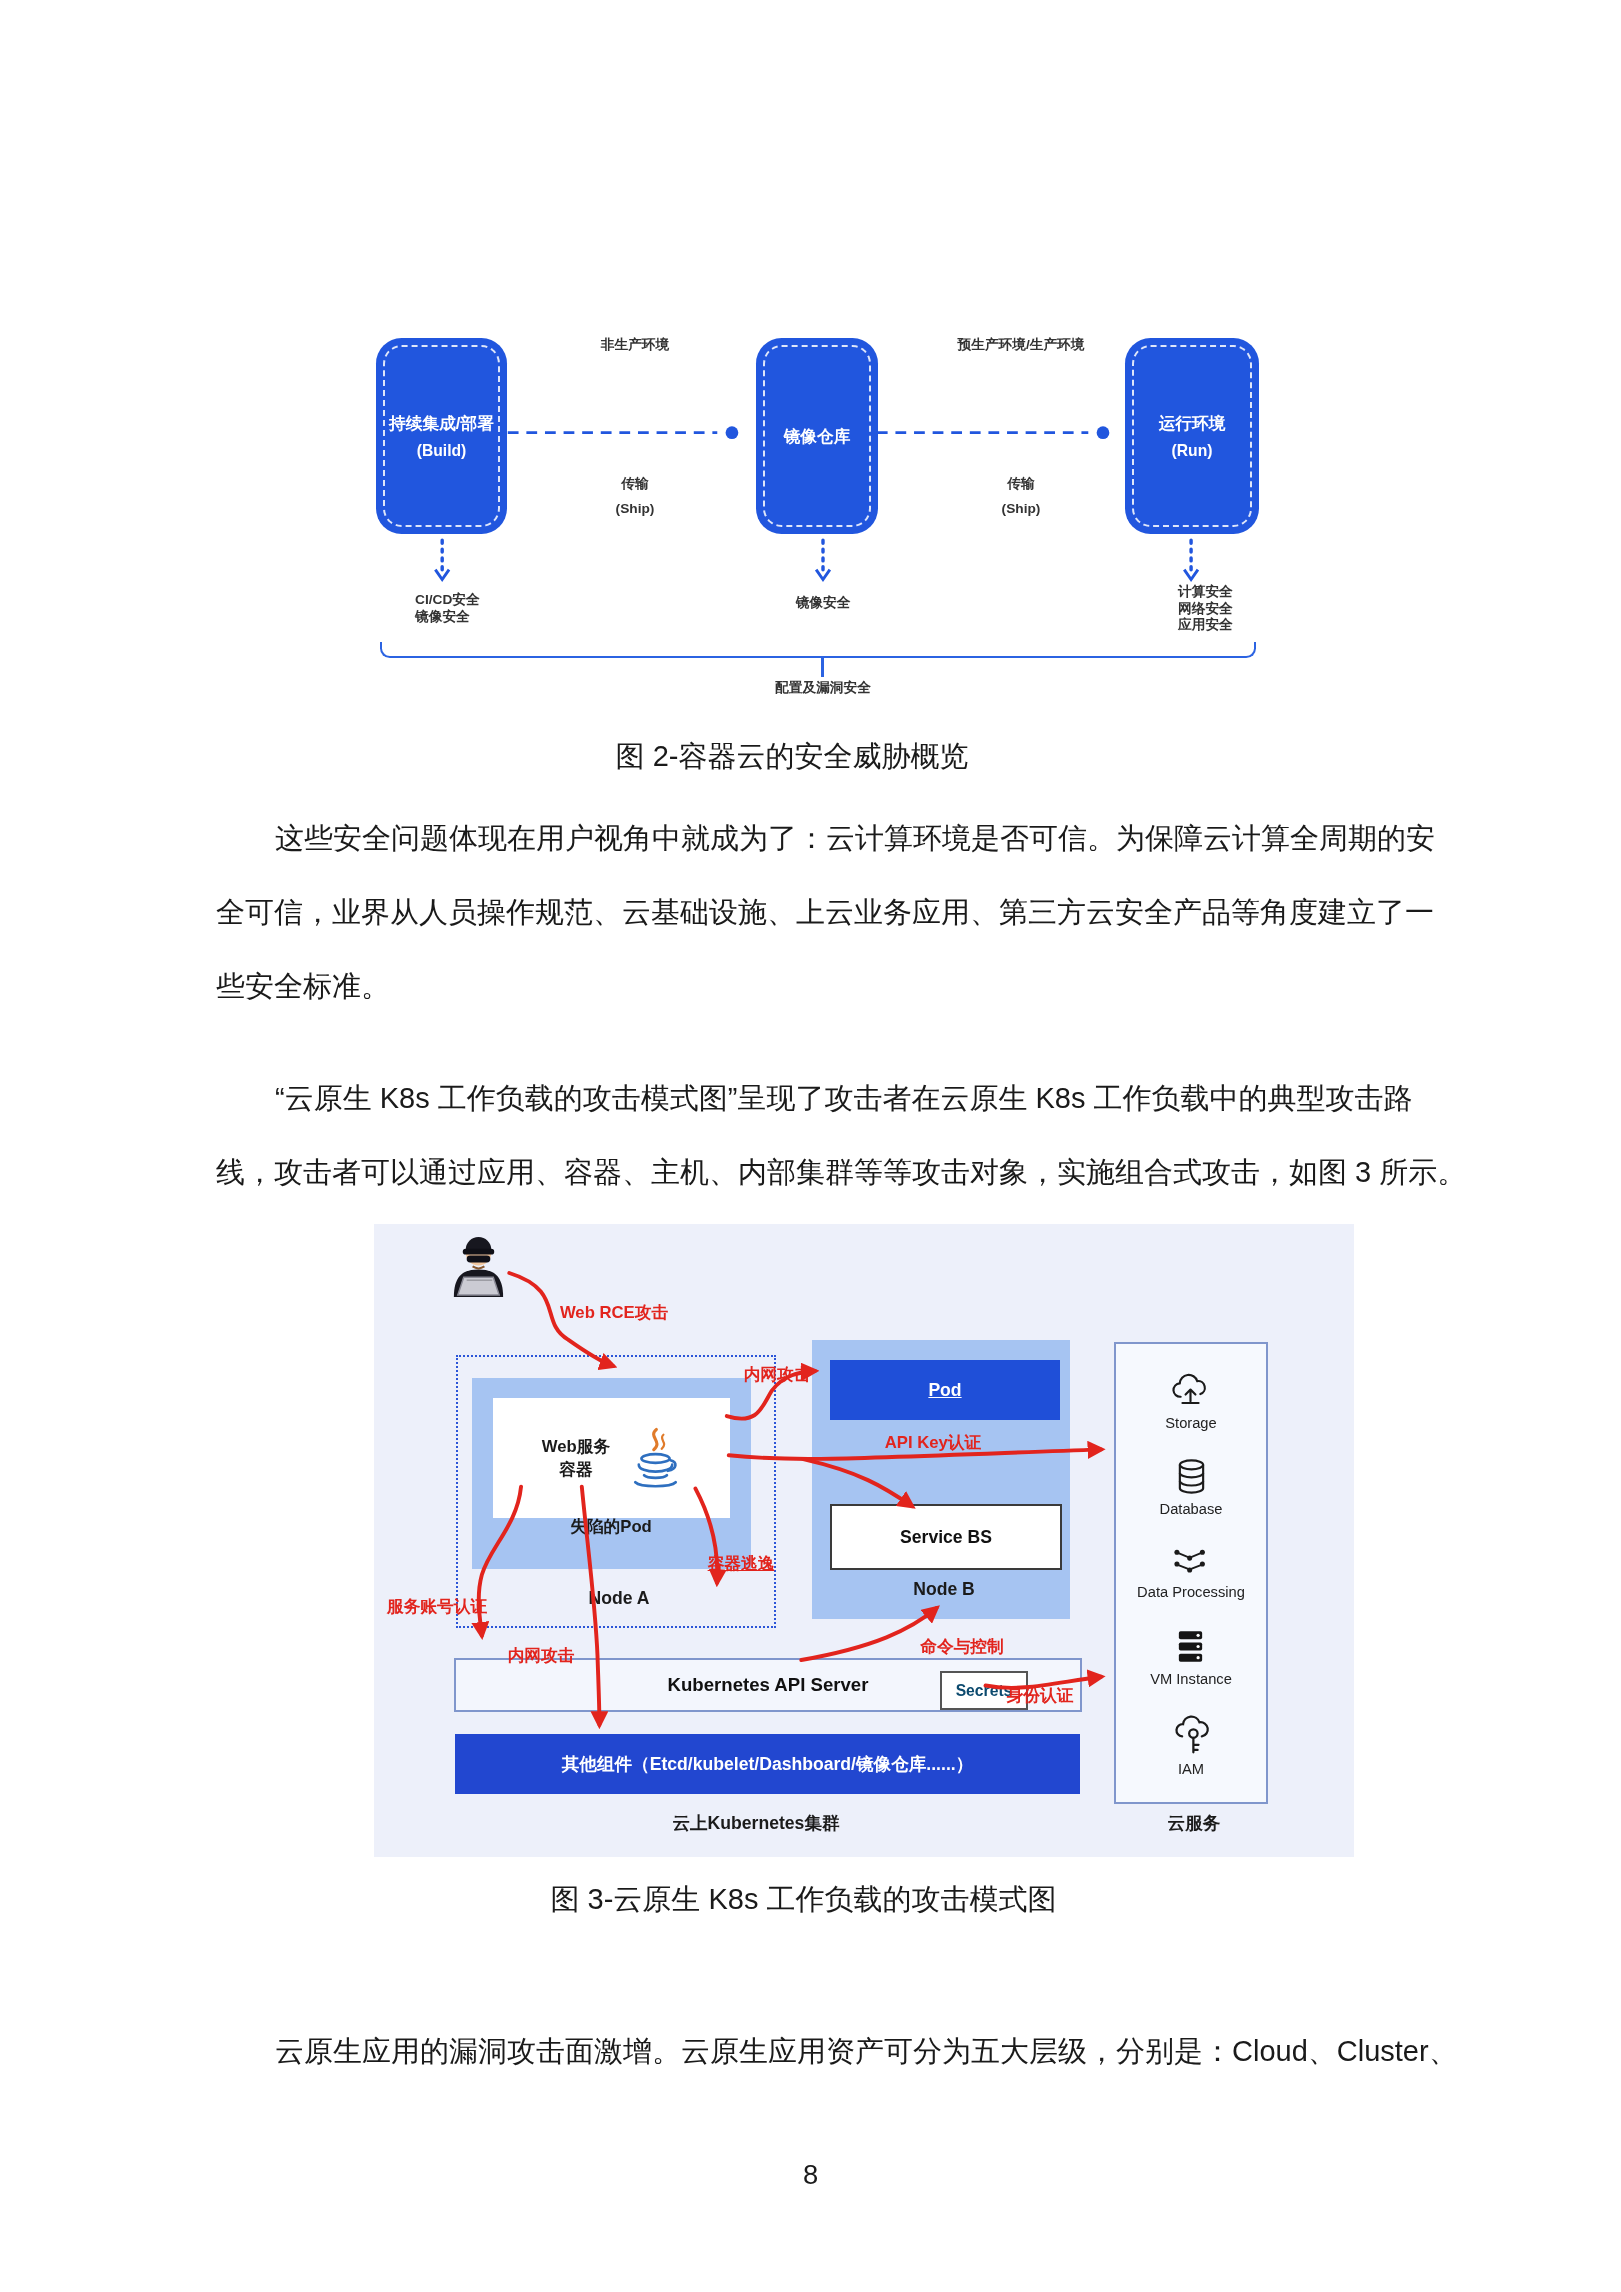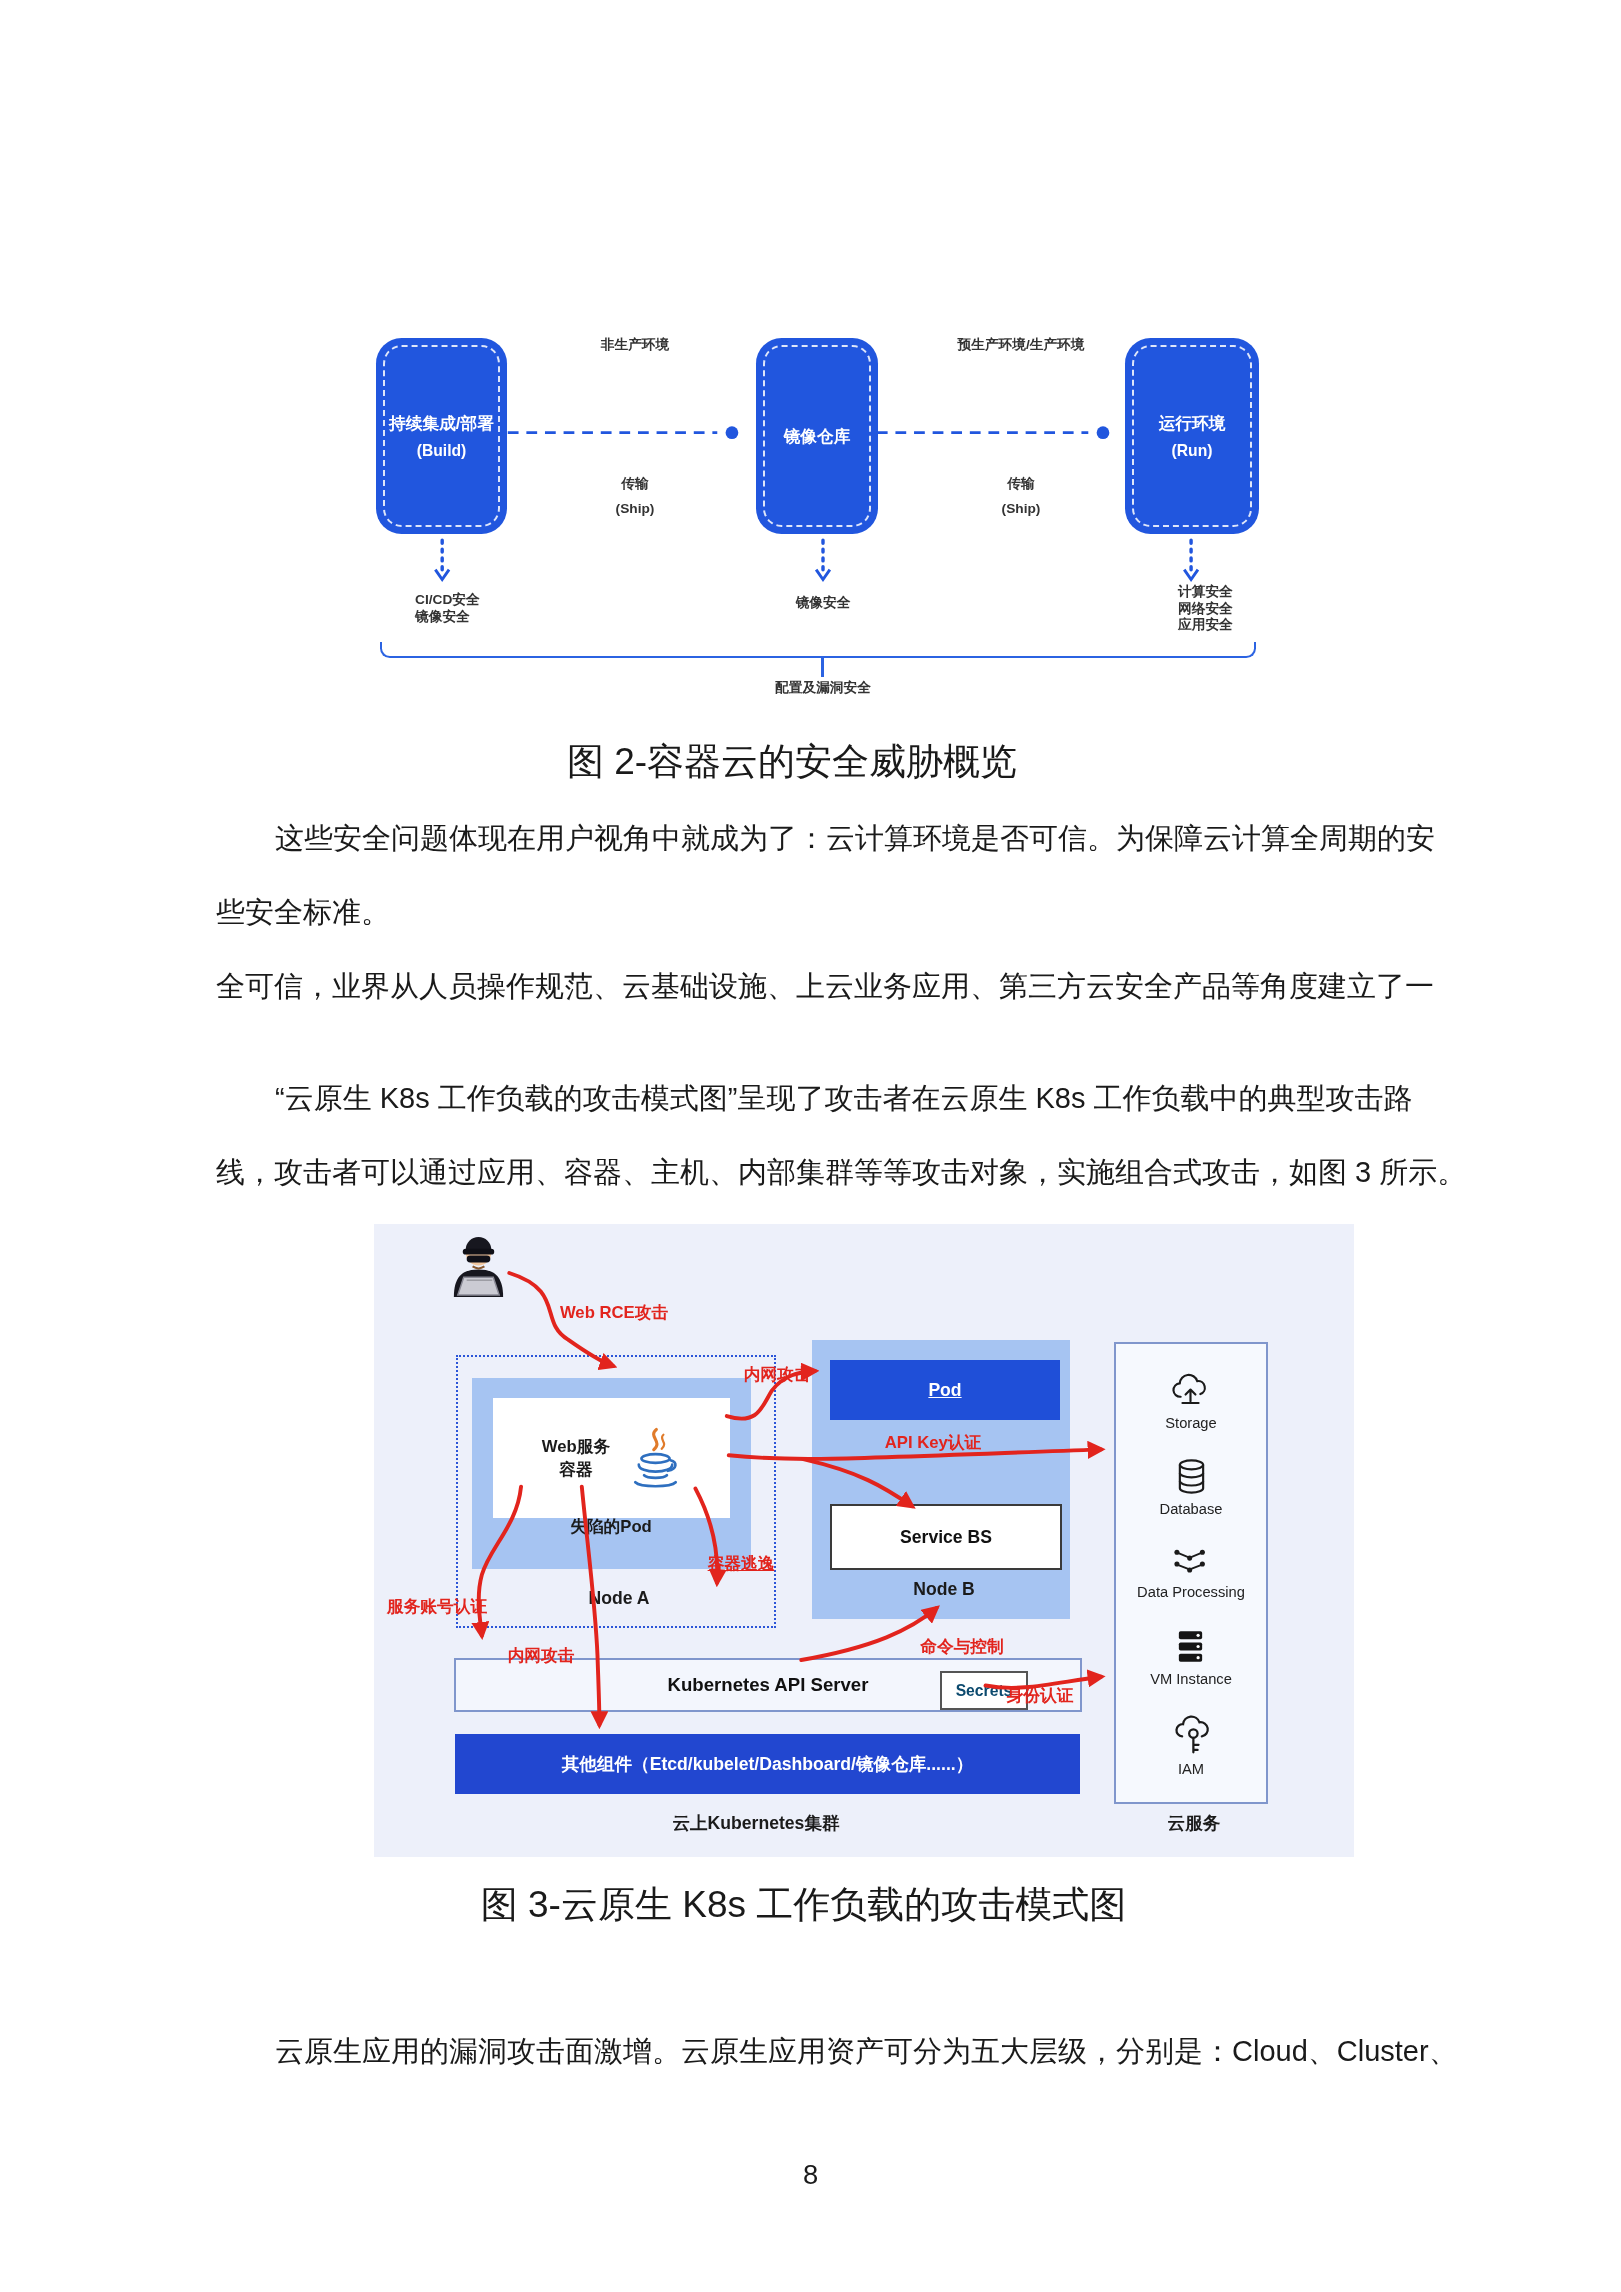--- a/index.html
+++ b/index.html
@@ -13,21 +13,21 @@
   .f2box .t1{font-weight:bold;font-size:16.7px;z-index:1;white-space:nowrap;}
   .f2box .t2{font-weight:bold;font-size:15.7px;z-index:1;}
   .f2lbl{position:absolute;transform:translateX(-50%);font-size:13.7px;font-weight:bold;color:#333;white-space:nowrap;}
   .f2lbl-left{position:absolute;font-size:13.7px;font-weight:bold;color:#333;white-space:nowrap;line-height:16.7px;}
   .f2ship{position:absolute;transform:translateX(-50%);text-align:center;font-size:13.7px;font-weight:bold;color:#333;line-height:24.5px;white-space:nowrap;}
   .bracket{position:absolute;border-left:2.9px solid #2B63E2;border-right:2.9px solid #2B63E2;border-bottom:2.9px solid #2B63E2;border-radius:0 0 9.8px 9.8px;}
   
   .para{position:absolute;left:216px;width:1255px;font-size:29px;line-height:74px;color:#1a1a1a;}
   .para .ln{white-space:nowrap;}
   .para .ind{text-indent:59px;}
-  .caption{position:absolute;font-size:37px;color:#1a1a1a;text-align:center;white-space:nowrap;}
+  .caption{position:absolute;font-size:29px;color:#1a1a1a;text-align:center;white-space:nowrap;}
   
   #fig3{position:absolute;left:374px;top:1224px;width:980px;height:633px;background:#EDF0FA;}
   .f3red{position:absolute;transform:translateX(-50%);color:#E2241D;font-weight:bold;font-size:16.7px;white-space:nowrap;}
   .f3lbl{position:absolute;transform:translateX(-50%);color:#1b1b1b;font-weight:bold;font-size:17.6px;white-space:nowrap;}
   .f3box-blue{position:absolute;background:#A6C4F2;}
   .f3pod{position:absolute;background:#1F4FD8;color:#fff;font-weight:bold;font-size:17.6px;
          display:flex;align-items:center;justify-content:center;}
   .f3white{position:absolute;background:#fff;display:flex;align-items:center;justify-content:center;}
   .f3panel-item{display:flex;flex-direction:column;align-items:center;gap:2.9px;text-align:right;}
   .f3panel-item .plbl{font-size:14.7px;color:#222;white-space:nowrap;}
@@ -93,22 +93,22 @@
 
     <div class="bracket" style="left:380px;top:642px;width:872px;height:13.7px;"></div>
     <div class="abs" style="left:821px;top:656px;width:2.9px;height:20.6px;background:#2B63E2;"></div>
     <div class="f2lbl" style="left:823px;top:679px;">配置及漏洞安全</div>
 
     <div class="caption" style="left:0;top:737px;width:1584px;">图 2-容器云的安全威胁概览</div>
   </div>
 
   <div class="para" style="top:801px;">
     <div class="ln ind">这些安全问题体现在用户视角中就成为了：云计算环境是否可信。为保障云计算全周期的安</div>
+    <div class="ln">全可信，业界从人员操作规范、云基础设施、上云业务应用、第三方云安全产品等角度建立了一</div>
     <div class="ln">些安全标准。</div>
-    <div class="ln">全可信，业界从人员操作规范、云基础设施、上云业务应用、第三方云安全产品等角度建立了一</div>
   </div>
 
   <div class="para" style="top:1061px;">
     <div class="ln ind">“云原生 K8s 工作负载的攻击模式图”呈现了攻击者在云原生 K8s 工作负载中的典型攻击路</div>
     <div class="ln">线，攻击者可以通过应用、容器、主机、内部集群等等攻击对象，实施组合式攻击，如图 3 所示。</div>
   </div>
 
   <div id="fig3">
 
     <svg class="abs" style="left:72px;top:2px;" width="65" height="71" viewBox="0 0 66 72">

